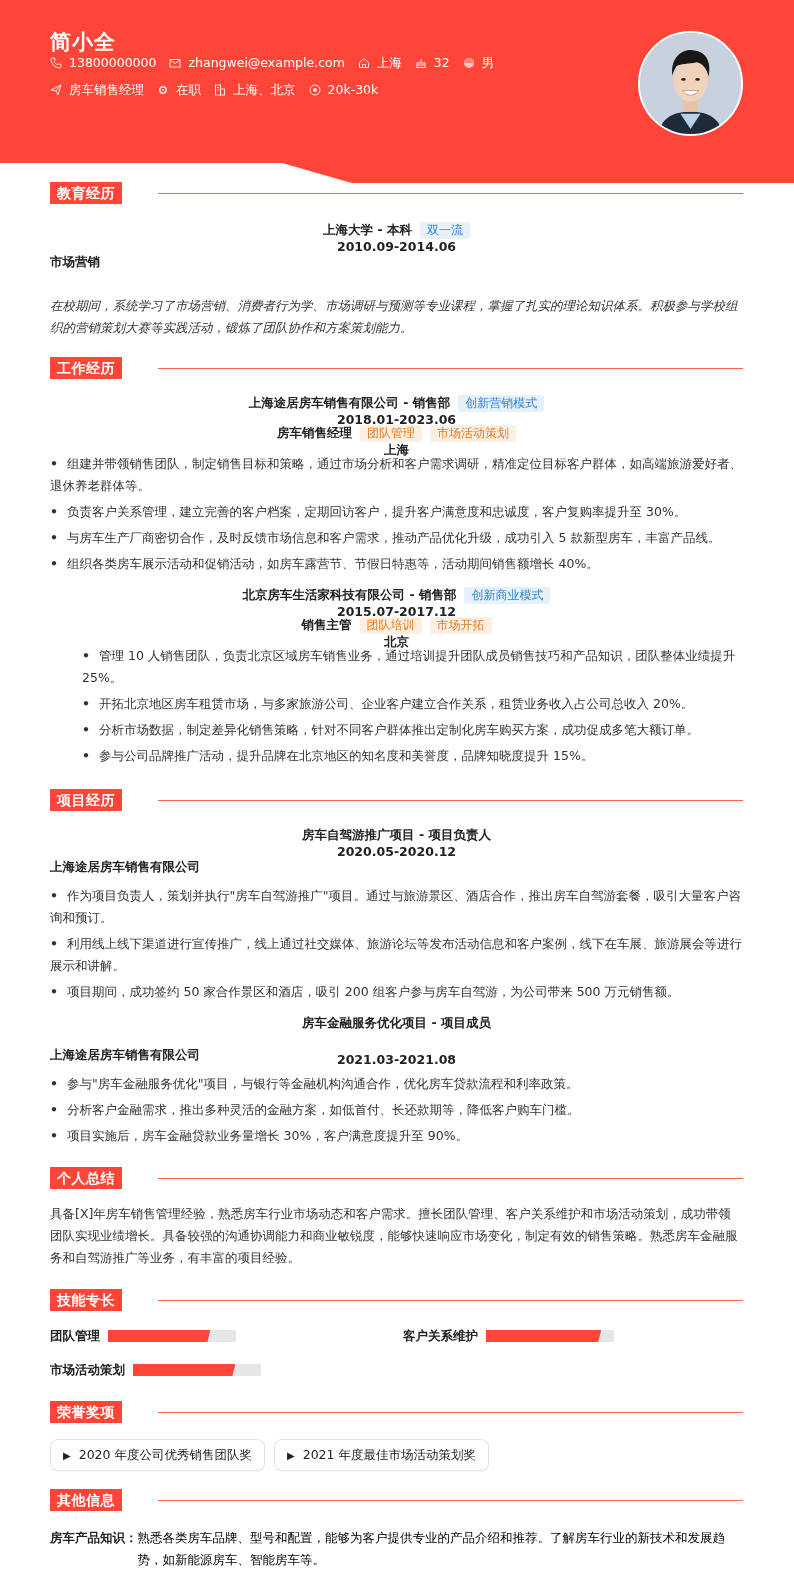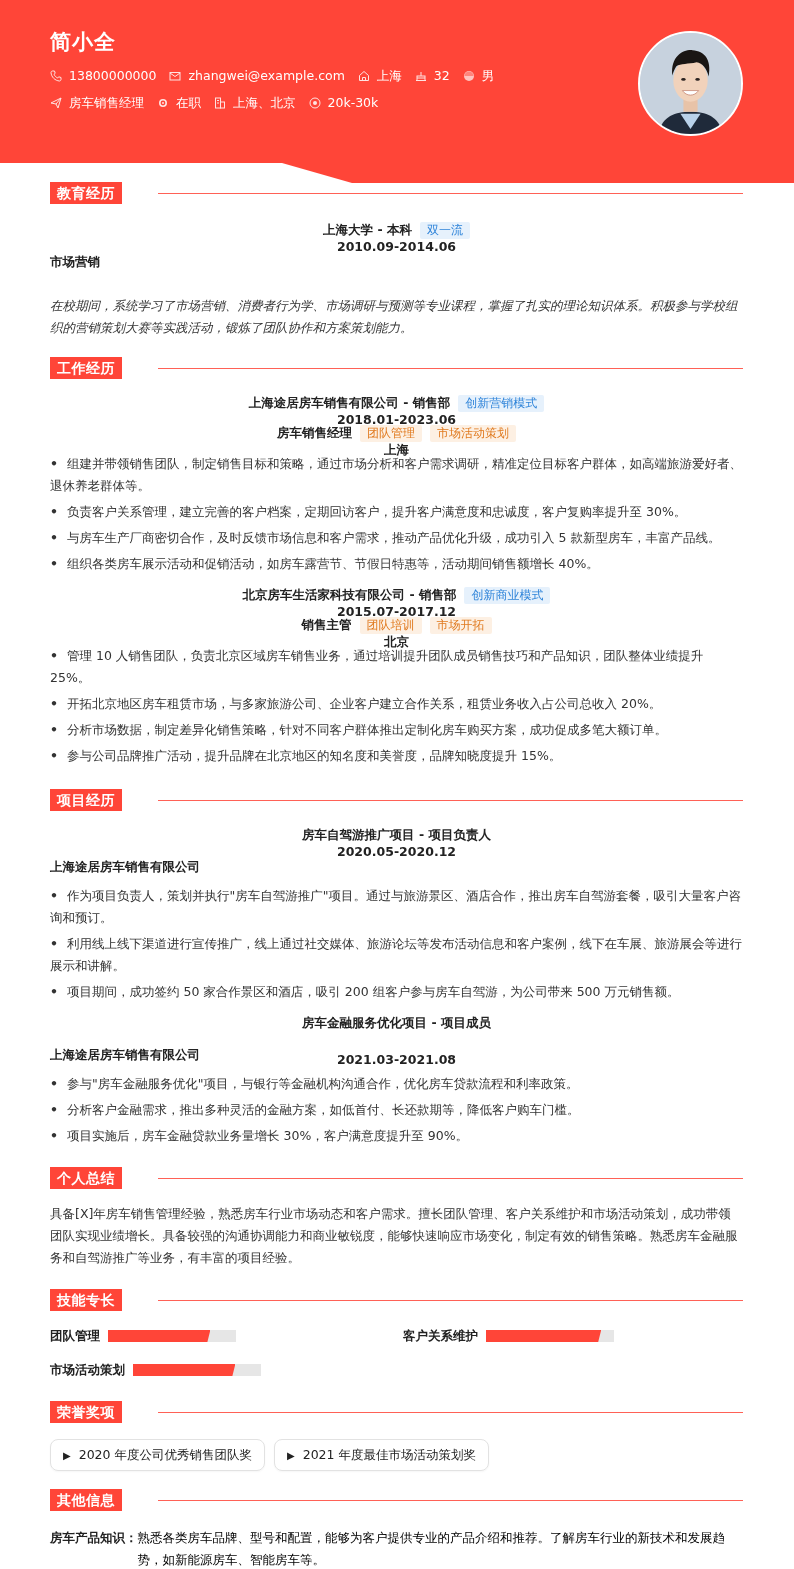--- a/index.html
+++ b/index.html
@@ -11,21 +11,21 @@
     position: relative;
     min-height: 1569px;
   }
   .header {
     position: absolute; left: 0; top: 0; width: 794px; height: 184px;
     background: #ff4538;
     clip-path: polygon(0 0, 794px 0, 794px 183px, 352px 183px, 282px 163px, 0 163px);
   }
   .header-content { position: absolute; left: 50px; top: 28px; color: #fff; }
   .name { font-size: 21px; font-weight: bold; color: #fff; letter-spacing: 1px; line-height: 28px; }
-  .info-row { display: flex; align-items: center; margin-top: 13px; font-size: 12.5px; line-height: 14px; color: #fff; }
+  .info-row { display: flex; align-items: center; font-size: 12.5px; line-height: 14px; color: #fff; }
   .info-row + .info-row { margin-top: 13px; }
   .info-item { display: flex; align-items: center; margin-right: 13px; }
   .info-item .ico { width: 12px; height: 12px; margin-right: 7px; display: inline-flex; align-items: center; justify-content: center; opacity: 0.85; }
   .info-item .ico svg { width: 12px; height: 12px; }
   .avatar {
     position: absolute; left: 638px; top: 31px; width: 105px; height: 105px;
     border-radius: 50%; border: 2px solid #fff; overflow: hidden;
     background: #c9d3df;
   }
   .avatar svg { width: 100%; height: 100%; display: block; }
@@ -245,21 +245,21 @@
         <div class="date">2015.07-2017.12</div>
       </div>
       <div class="row" style="height:20px;margin-top:10px;">
         <div class="title-left">
           <span>销售主管</span>
           <span class="tag-orange">团队培训</span>
           <span class="tag-orange">市场开拓</span>
         </div>
         <div class="date">北京</div>
       </div>
-      <ul class="bullets" style="margin-top:8px;">
+      <ul class="bullets" style="margin-top:8px;margin-left:32px;">
         <li><span class="dot">•</span><span>管理 10 人销售团队，负责北京区域房车销售业务，通过培训提升团队成员销售技巧和产品知识，团队整体业绩提升 25%。</span></li>
         <li><span class="dot">•</span><span>开拓北京地区房车租赁市场，与多家旅游公司、企业客户建立合作关系，租赁业务收入占公司总收入 20%。</span></li>
         <li><span class="dot">•</span><span>分析市场数据，制定差异化销售策略，针对不同客户群体推出定制化房车购买方案，成功促成多笔大额订单。</span></li>
         <li><span class="dot">•</span><span>参与公司品牌推广活动，提升品牌在北京地区的知名度和美誉度，品牌知晓度提升 15%。</span></li>
       </ul>
     </div>
   </section>
 
   <section class="section" style="margin-top:22px;">
     <div class="sec-head">

